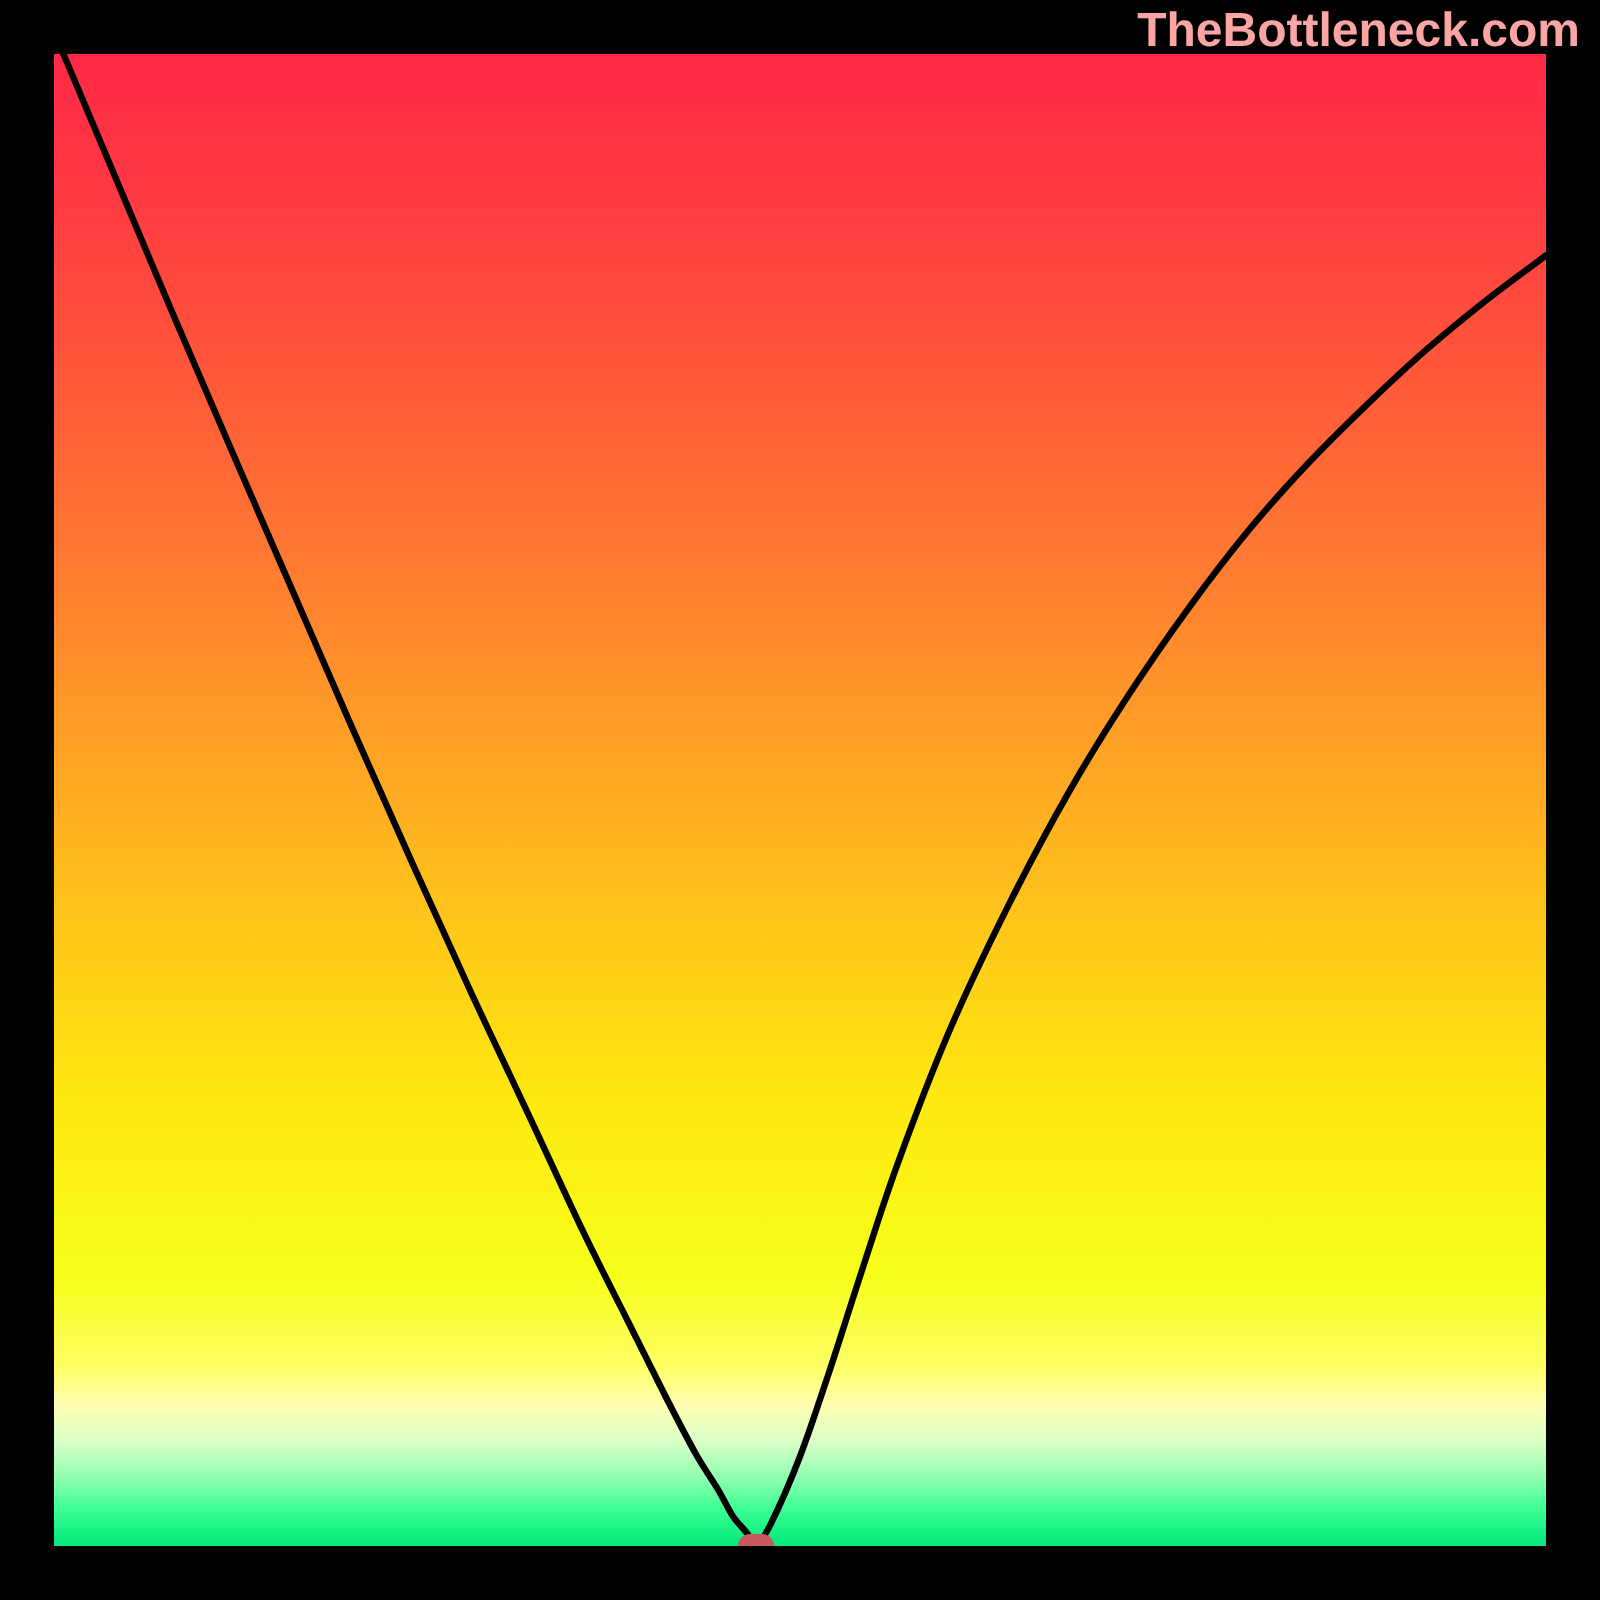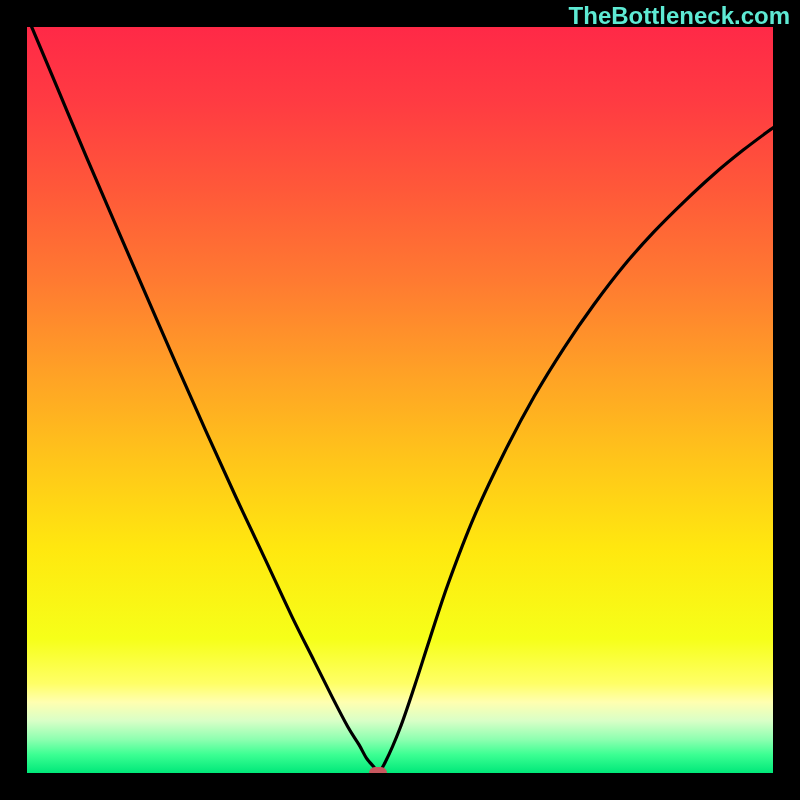--- a/index.html
+++ b/index.html
@@ -33,21 +33,21 @@
     height: 100%;
     overflow: visible;
   }
   .watermark {
     position: absolute;
     top: 2px;
     right: 10px;
     font-family: Arial, Helvetica, sans-serif;
     font-size: 24px;
     font-weight: bold;
-    color: #5eead4;
+    color: #fca5a5;
     letter-spacing: 0px;
   }
   .marker {
     position: absolute;
     width: 18px;
     height: 12px;
     border-radius: 6px;
     transform: translate(-50%, -50%);
   }
 </style>

